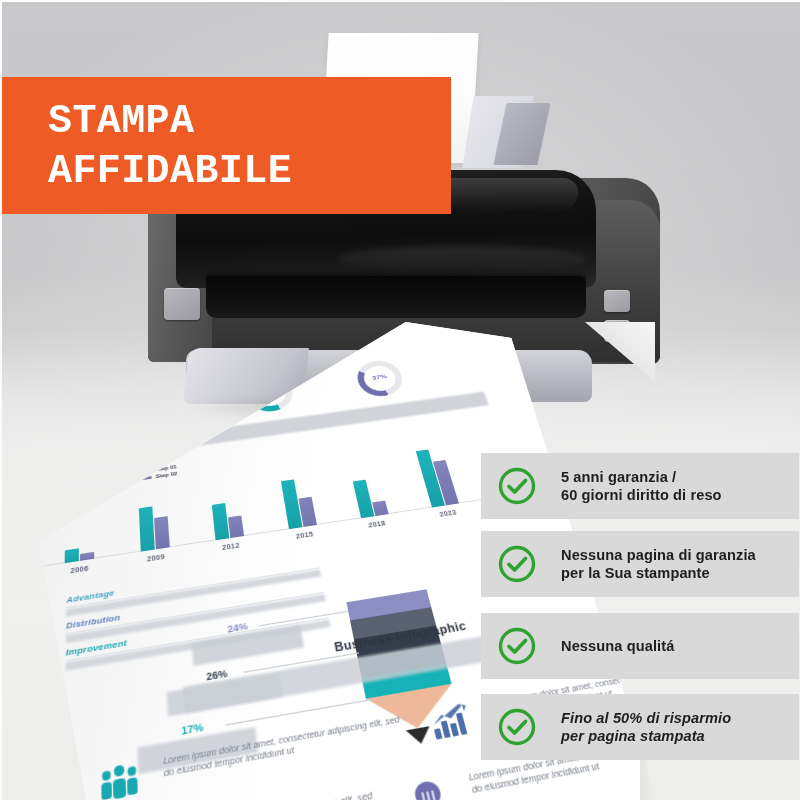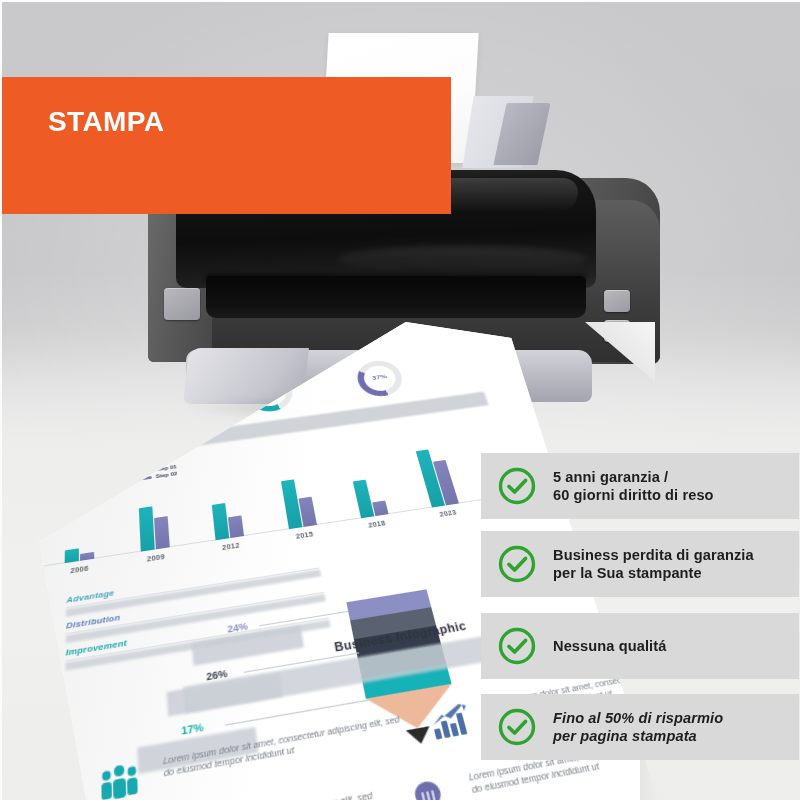--- a/index.html
+++ b/index.html
@@ -132,25 +132,25 @@
       filter:blur(1.2px);opacity:.8;}
 
   .feat{position:absolute;width:250px;}
   .feat .fi{position:absolute;left:0;top:0;width:34px;height:26px;}
   .feat .ft{position:absolute;left:52px;top:-1px;width:198px;font-size:7.4px;line-height:9.4px;
       font-style:italic;color:#7b828c;filter:blur(.35px);}
 
   
   .banner{position:absolute;left:0px;top:77px;width:451px;height:137px;background:#ee5b24;}
   .banner h1{position:absolute;left:48px;top:20px;margin:0;color:#ffffff;font-weight:800;
-      font-size:28px;line-height:50px;letter-spacing:.4px;}
+      font-size:40px;line-height:50px;letter-spacing:.4px;font-family:Liberation Mono, monospace;}
 
   
   .fbox{position:absolute;left:481px;width:318px;height:66px;background:#d9d9d9;
-      display:flex;align-items:center;}
+      display:flex;align-items:center;gap:8px;}
   .fbox .chk{flex:0 0 auto;margin-left:16px;width:40px;height:40px;}
   .fbox .lbl{margin-left:16px;font-size:14.6px;font-weight:700;color:#1e1e1e;line-height:18px;
       letter-spacing:.1px;white-space:pre-line;}
   .b1{top:453px;} .b2{top:531px;} .b3{top:613px;} .b4{top:694px;font-style:italic;}
 
   .edge-top{position:absolute;left:0;top:0;width:800px;height:2px;background:#fdfdfd;}
   .edge-left{position:absolute;left:0;top:0;width:2px;height:800px;background:#fbfbfb;}
 </style>
 </head>
 <body>
@@ -326,42 +326,42 @@
           </svg>
         </div>
         <div class="ft">Lorem ipsum dolor sit amet, consectetur adipiscing elit, sed do eiusmod tempor incididunt ut</div>
       </div>
 
     </div>
   </div>
   <div class="page-curl"></div>
 
   <div class="banner">
-    <h1><span>STAMPA</span><br></h1>
+    <h1><span>STAMPA</span><br><span>AFFIDABILE</span></h1>
   </div>
 
   <div class="fbox b1">
     <span class="chk">
       <svg viewBox="0 0 40 40" width="40" height="40">
         <circle cx="20" cy="20" r="16.5" fill="none" stroke="#2fa32f" stroke-width="3.4"></circle>
         <path d="M12 20.5 L17.6 26 L28.5 14.5" fill="none" stroke="#2fa32f" stroke-width="3.8" stroke-linecap="round" stroke-linejoin="round"></path>
       </svg>
     </span>
     <span class="lbl">5 anni garanzia /
 60 giorni diritto di reso</span>
   </div>
 
   <div class="fbox b2">
     <span class="chk">
       <svg viewBox="0 0 40 40" width="40" height="40">
         <circle cx="20" cy="20" r="16.5" fill="none" stroke="#2fa32f" stroke-width="3.4"></circle>
         <path d="M12 20.5 L17.6 26 L28.5 14.5" fill="none" stroke="#2fa32f" stroke-width="3.8" stroke-linecap="round" stroke-linejoin="round"></path>
       </svg>
     </span>
-    <span class="lbl">Business perdita di garanzia
+    <span class="lbl">Nessuna pagina di garanzia
 per la Sua stampante</span>
   </div>
 
   <div class="fbox b3">
     <span class="chk">
       <svg viewBox="0 0 40 40" width="40" height="40">
         <circle cx="20" cy="20" r="16.5" fill="none" stroke="#2fa32f" stroke-width="3.4"></circle>
         <path d="M12 20.5 L17.6 26 L28.5 14.5" fill="none" stroke="#2fa32f" stroke-width="3.8" stroke-linecap="round" stroke-linejoin="round"></path>
       </svg>
     </span>

